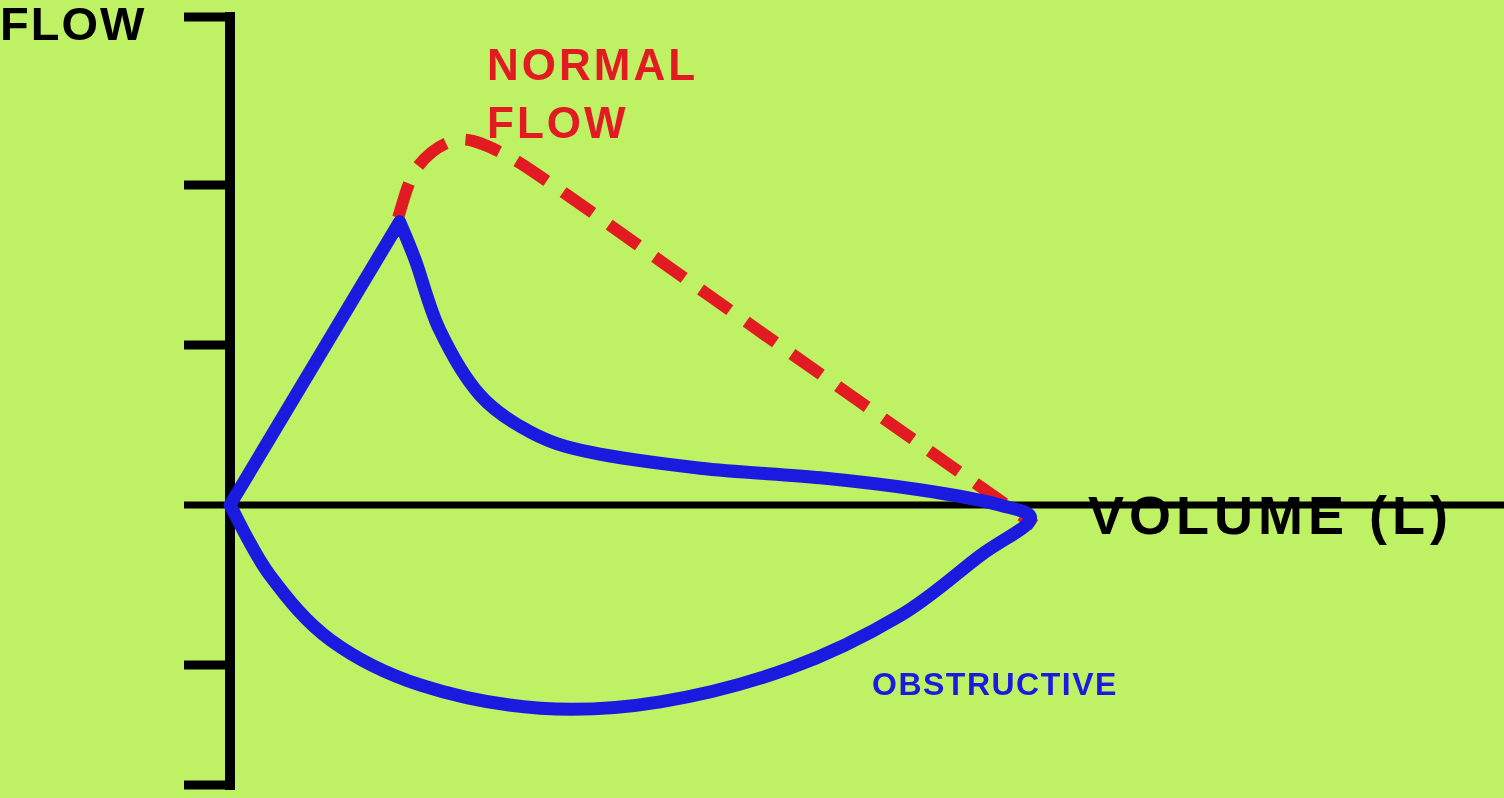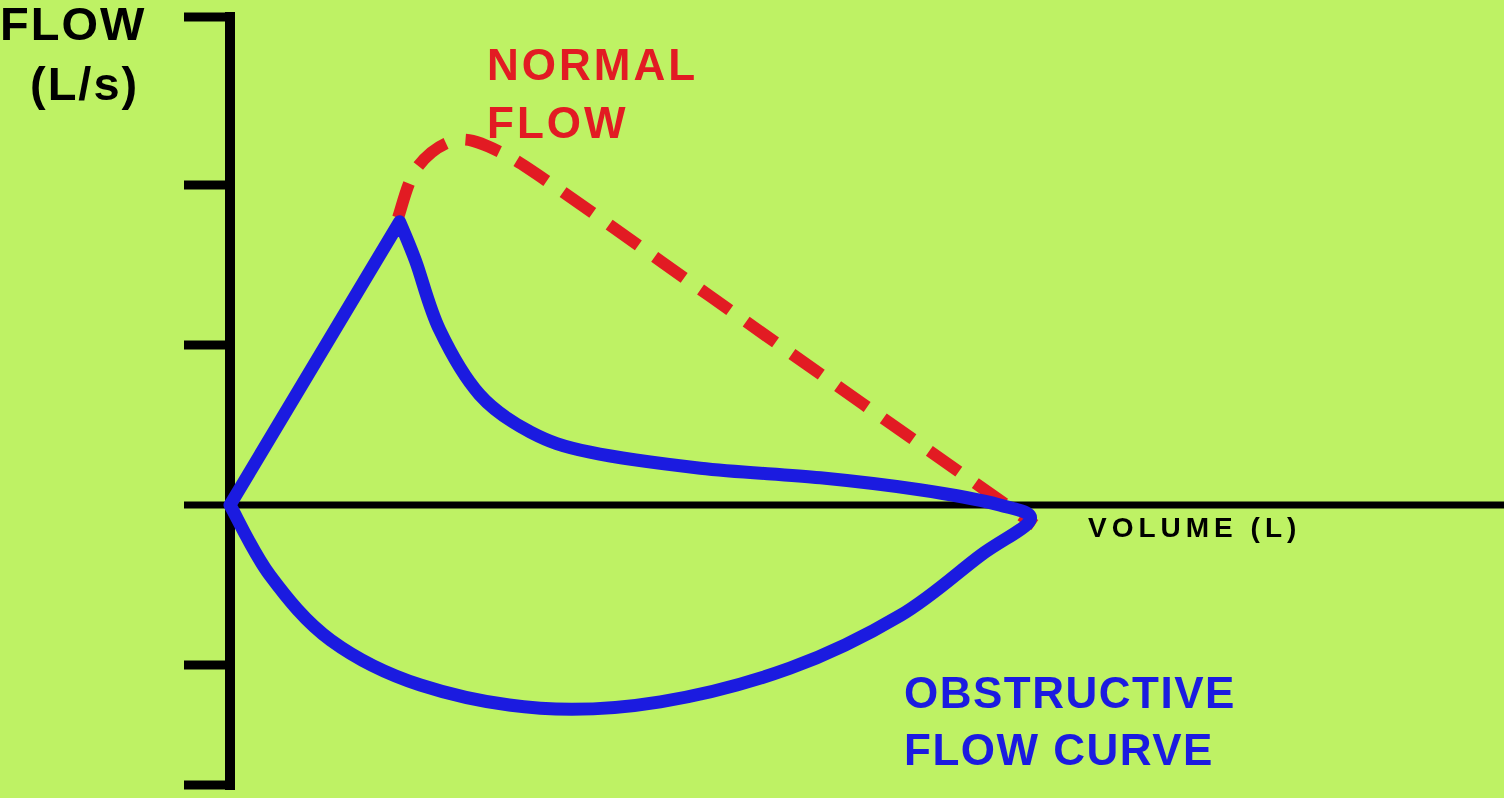--- a/index.html
+++ b/index.html
@@ -10,49 +10,47 @@
     height: 798px;
     background: #bef264;
     overflow: hidden;
     font-family: "Liberation Sans", "DejaVu Sans", sans-serif;
     padding-left: 24px;
   }
   svg { position: absolute; left: 0; top: 0; }
   .label { position: absolute; font-weight: bold; color: #000; white-space: nowrap; }
   .label-flow { left: 0px; top: -6px; font-size: 47px; letter-spacing: 2px; line-height: 1.28; }
   .label-flow .indent { margin-left: 30px; }
-  .label-volume { left: 1088px; top: 512px; font-size: 28px; letter-spacing: 5px; }
+  .label-volume { left: 1088px; top: 484px; font-size: 54px; letter-spacing: 5px; }
   .label-normal { left: 487px; top: 36px; font-size: 44px; letter-spacing: 3px; line-height: 1.32; }
-  .label-obstructive { left: 872px; top: 664px; font-size: 44px; letter-spacing: 1.5px; line-height: 1.3; margin-left: 32px; }
+  .label-obstructive { left: 872px; top: 664px; font-size: 32px; letter-spacing: 1.5px; line-height: 1.3; }
 </style>
 </head>
 <body>
 
 <div class="page">
   <svg id="plot" width="1504" height="798" viewBox="0 0 1504 798">
       <line x1="230" y1="12" x2="230" y2="790" stroke="#000000" stroke-width="10"></line>
       <line x1="184" y1="505" x2="1504" y2="505" stroke="#000000" stroke-width="7"></line>
       <line x1="184" y1="17" x2="230" y2="17" stroke="#000000" stroke-width="9"></line>
       <line x1="184" y1="185" x2="230" y2="185" stroke="#000000" stroke-width="9"></line>
       <line x1="184" y1="345" x2="230" y2="345" stroke="#000000" stroke-width="9"></line>
       <line x1="184" y1="665" x2="230" y2="665" stroke="#000000" stroke-width="9"></line>
       <line x1="184" y1="785" x2="230" y2="785" stroke="#000000" stroke-width="9"></line>
       <path d="M 398.0 217.8 C 401.2 209.4, 407.6 180.3, 417.2 167.4 C 426.8 154.5, 442.0 142.9, 455.6 140.2 C 469.2 137.5, 481.5 143.1, 498.8 151.4 C 516.1 159.7, 524.4 165.7, 559.6 189.8 C 594.8 213.9, 658.3 259.7, 710.0 296.2 C 761.7 332.7, 815.9 370.9, 870.0 409.0 C 924.1 447.1, 1007.3 505.7, 1034.8 525.0" fill="none" stroke="#e21b23" stroke-width="12" stroke-linejoin="round" stroke-linecap="butt" stroke-dasharray="36 20"></path>
       <path d="M 230.0 505.0 L 399.6 221.8 C 402.3 228.3, 408.9 243.0, 415.6 261.0 C 422.3 279.0, 428.9 307.5, 439.6 329.8 C 450.3 352.1, 464.4 377.5, 479.6 394.6 C 494.8 411.7, 512.4 422.6, 530.8 432.2 C 549.2 441.8, 561.7 446.2, 590.0 452.2 C 618.3 458.2, 662.0 463.9, 700.4 468.2 C 738.8 472.5, 783.9 474.2, 820.4 477.8 C 856.9 481.4, 889.7 485.3, 919.6 489.8 C 949.5 494.3, 981.2 499.9, 999.6 505.0 C 1018.0 510.1, 1033.2 511.8, 1030.0 520.2 C 1026.8 528.6, 1002.0 539.5, 980.4 555.4 C 958.8 571.3, 932.1 596.6, 900.4 615.4 C 868.7 634.2, 830.0 653.8, 790.0 668.2 C 750.0 682.6, 702.0 695.1, 660.4 701.8 C 618.8 708.5, 580.4 711.0, 540.4 708.2 C 500.4 705.4, 455.3 696.3, 420.4 685.0 C 385.5 673.7, 355.9 658.5, 330.8 640.2 C 305.7 621.9, 286.8 597.9, 270.0 575.4 C 253.2 552.9, 236.7 516.7, 230.0 505.0" fill="none" stroke="#1b1be0" stroke-width="13" stroke-linejoin="round" stroke-linecap="round"></path>
     </svg>
 
   <div class="label label-flow">
     <div>FLOW</div>
-    <div class="indent">(L/s)</div>
   </div>
 
   <div class="label label-volume">VOLUME (L)</div>
 
   <div class="label label-normal" style="color: rgb(226, 27, 35);">
     <div>NORMAL</div>
     <div>FLOW</div>
   </div>
 
   <div class="label label-obstructive" style="color: rgb(27, 27, 224);">
     <div>OBSTRUCTIVE</div>
-    <div>FLOW CURVE</div>
   </div>
 </div>
 
 </body></html>

